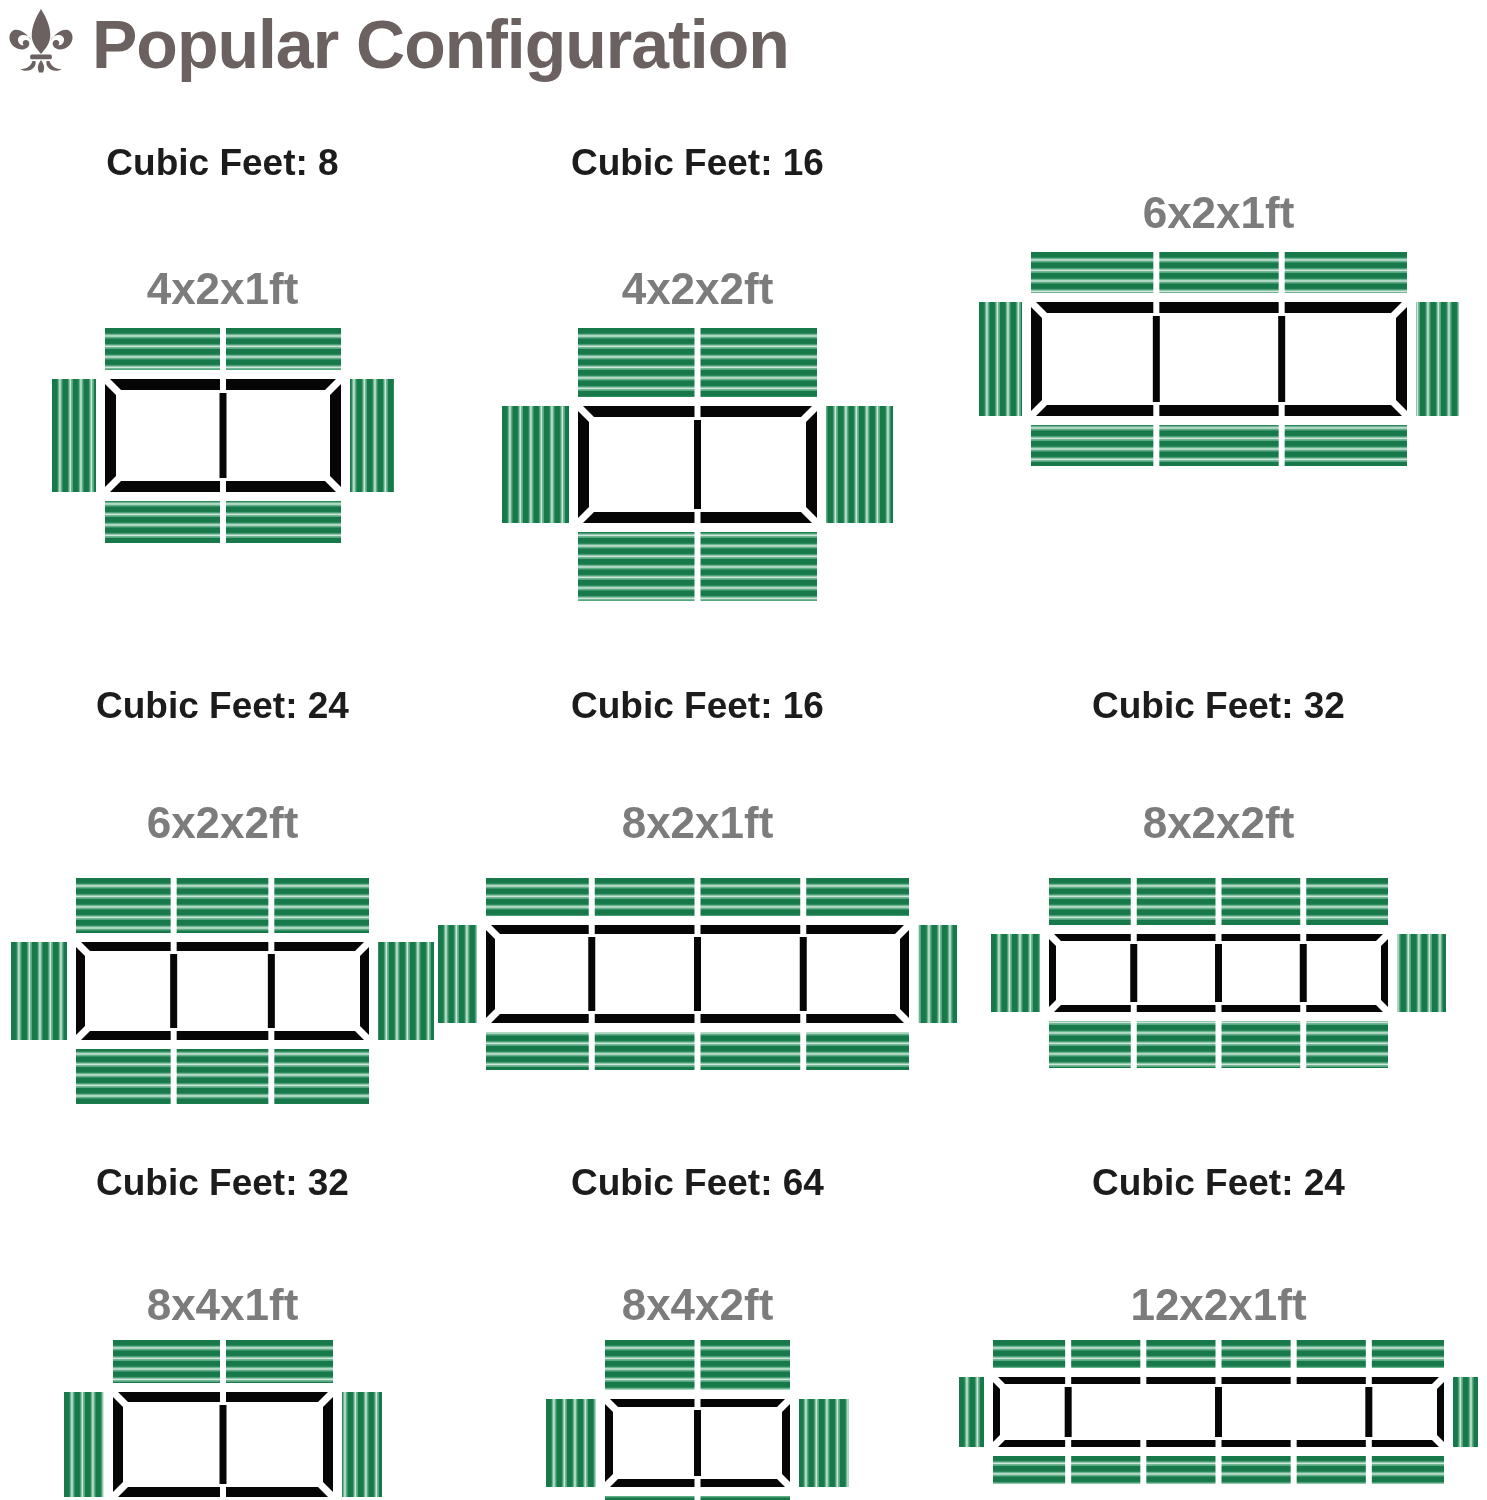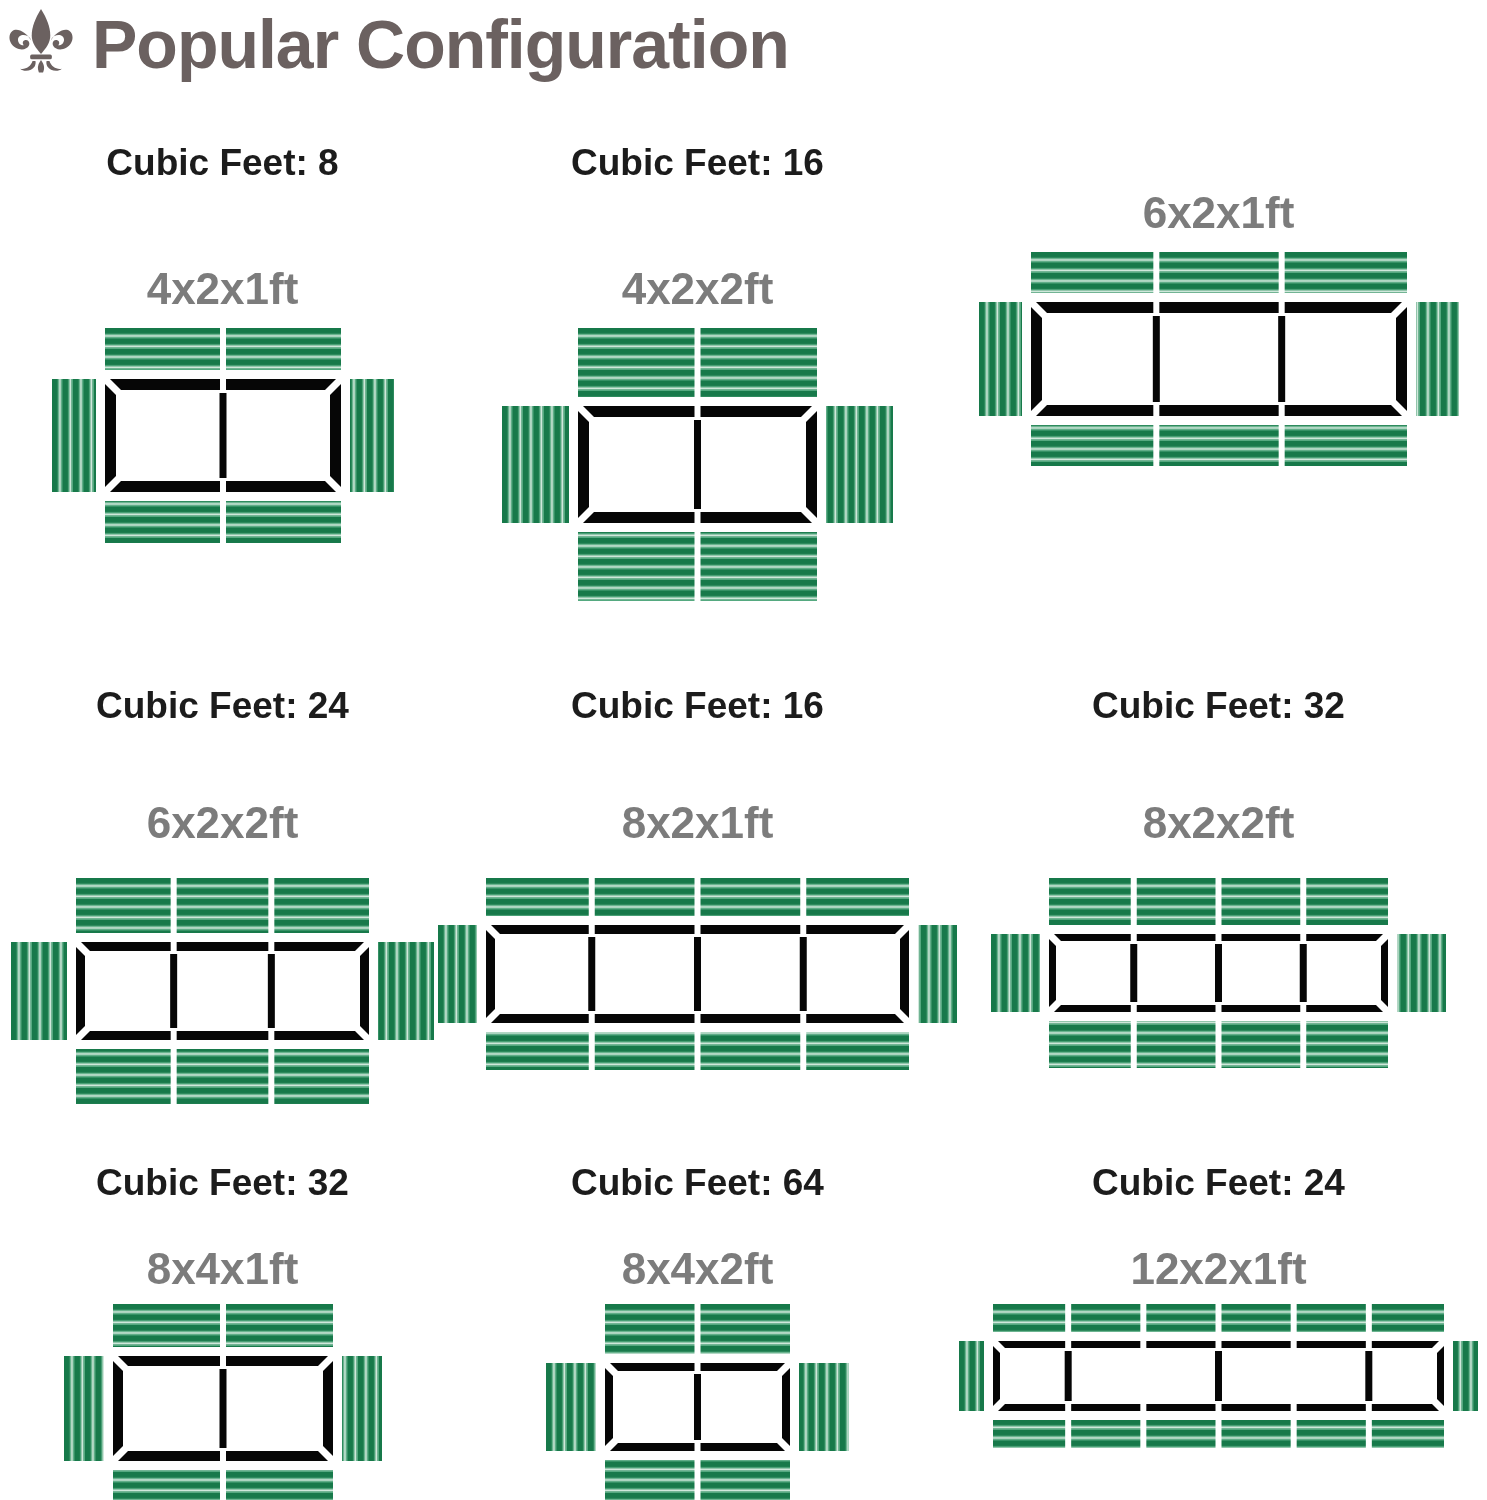--- a/index.html
+++ b/index.html
@@ -20,21 +20,21 @@
 
   .r1{padding-top:35px;}
   .r1 .dims{margin-top:63px;}
   .r1 .diagram{margin-top:13px;}
 
   .r2{padding-top:68px;}
   .r2 .dims{margin-top:54px;text-align:center;}
   .r2 .diagram{margin-top:29px;}
 
   .r3{padding-top:25px;}
-  .r3 .dims{margin-top:23px;}
+  .r3 .dims{margin-top:59px;}
   .r3 .diagram{margin-top:9px;}
 </style>
 </head>
 <body>
 
 <div class="page">
 
   <div class="hdr">
     <svg class="fleur" viewBox="0 0 64 64" aria-hidden="true">
       <g fill="#6B6160">

